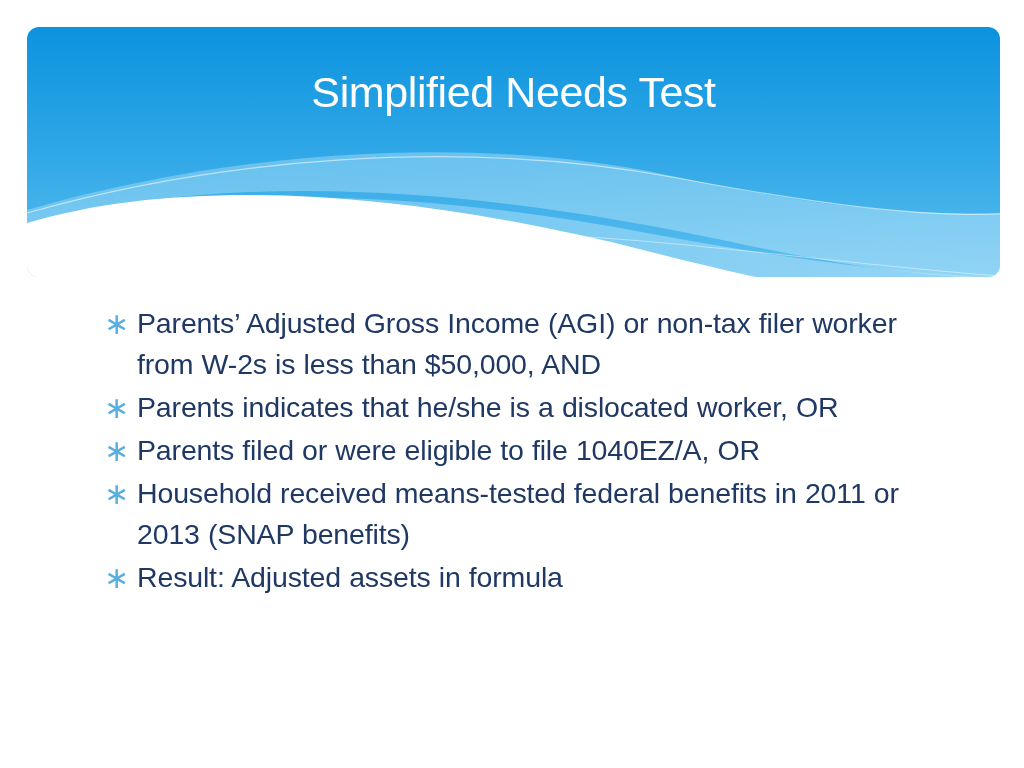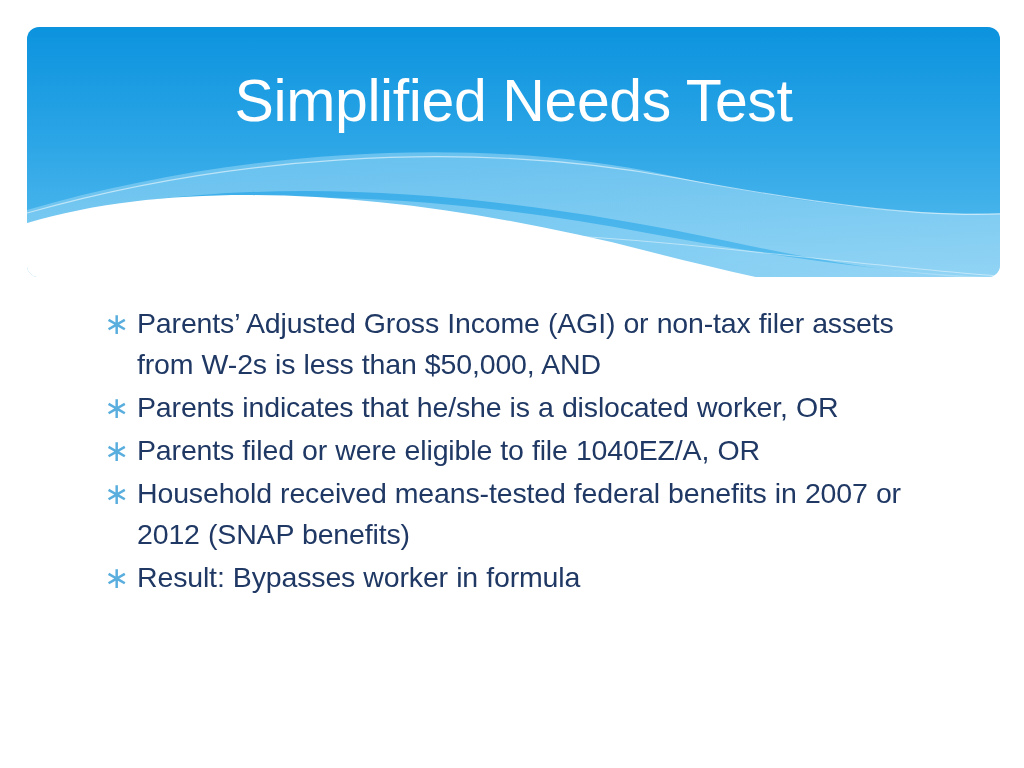--- a/index.html
+++ b/index.html
@@ -41,21 +41,21 @@
 
   
   #slide-title {
     position: absolute;
     left: 27px;
     top: 69px;
     width: 973px;
     text-align: center;
     color: #ffffff;
     font-family: "Liberation Sans", sans-serif;
-    font-size: 59px;
+    font-size: 43px;
     font-weight: 300;
     letter-spacing: -0.4px;
     line-height: 1.1;
     white-space: nowrap;
     text-rendering: optimizeLegibility;
   }
 
   
   #body-content {
     position: absolute;
@@ -134,38 +134,38 @@
       </g>
     </svg>
   </div>
 
   <div id="slide-title">Simplified Needs Test</div>
 
   <div id="body-content">
 
     <div class="bullet-row">
       <span class="bullet-marker">∗</span>
-      <span class="bullet-text">Parents’ Adjusted Gross Income (AGI) or non-tax filer assets from W-2s is less than $50,000, AND</span>
+      <span class="bullet-text">Parents’ Adjusted Gross Income (AGI) or non-tax filer worker from W-2s is less than $50,000, AND</span>
     </div>
 
     <div class="bullet-row">
       <span class="bullet-marker">∗</span>
       <span class="bullet-text">Parents indicates that he/she is a dislocated worker, OR</span>
     </div>
 
     <div class="bullet-row">
       <span class="bullet-marker">∗</span>
       <span class="bullet-text">Parents filed or were eligible to file 1040EZ/A, OR</span>
     </div>
 
     <div class="bullet-row">
       <span class="bullet-marker">∗</span>
-      <span class="bullet-text">Household received means-tested federal benefits in 2007 or 2012 (SNAP benefits)</span>
+      <span class="bullet-text">Household received means-tested federal benefits in 2011 or 2013 (SNAP benefits)</span>
     </div>
 
     <div class="bullet-row">
       <span class="bullet-marker">∗</span>
-      <span class="bullet-text">Result: Bypasses worker in formula</span>
+      <span class="bullet-text">Result: Adjusted assets in formula</span>
     </div>
 
   </div>
 
 </div>
 
 </body></html>

